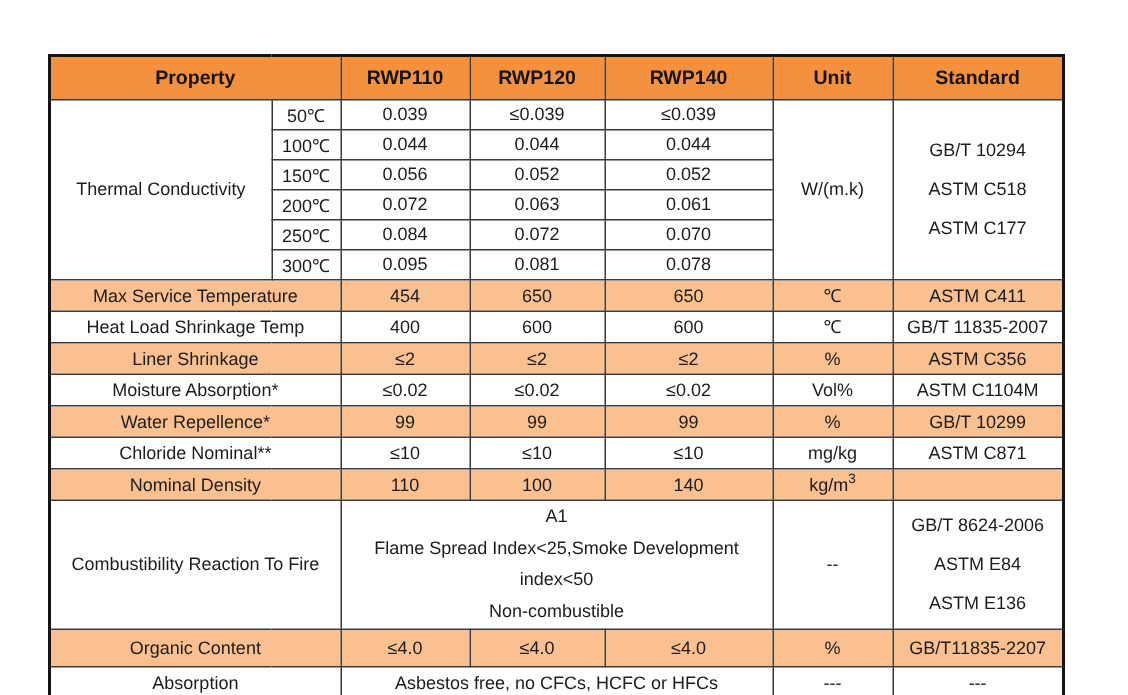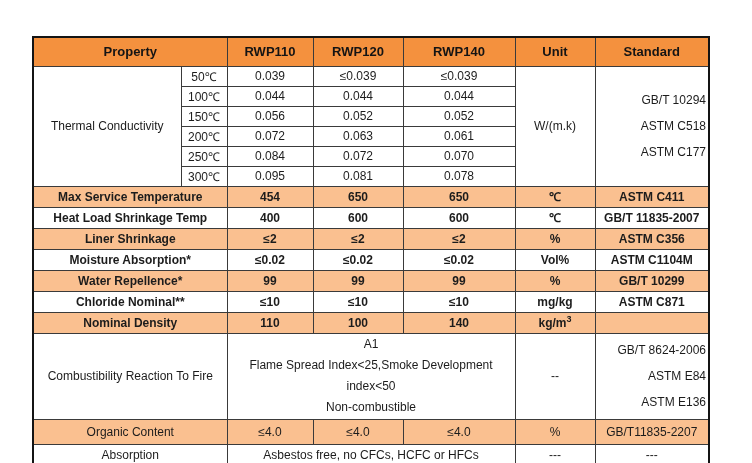--- a/index.html
+++ b/index.html
@@ -35,26 +35,26 @@
   }
   .spec thead th {
     background: var(--header-bg);
     font-weight: bold;
     font-size: 13px;
     color: #141414;
   }
   .spec tr.shaded td { background: var(--row-bg); }
   tr.hdr       { height: 29px; }
   tr.trow      { height: 20px; }
-  tr.srow      { height: 21px; font-weight: bold; }
+  tr.srow      { height: 21px; }
   tr.combust   { height: 86px; }
   tr.organic   { height: 25px; padding-left: 20px; }
   tr.environ   { height: 23px; }
   .line   { line-height: 21px; }
-  .lineLg { line-height: 26px; text-align: right; }
+  .lineLg { line-height: 26px; }
   sup.u3 { font-size: 9px; vertical-align: super; line-height: 0; }
 </style>
 </head>
 <body>
 
 <div class="sheet">
   <table class="spec">
     <colgroup>
       <col style="width:148px">
         <col style="width:46px">

